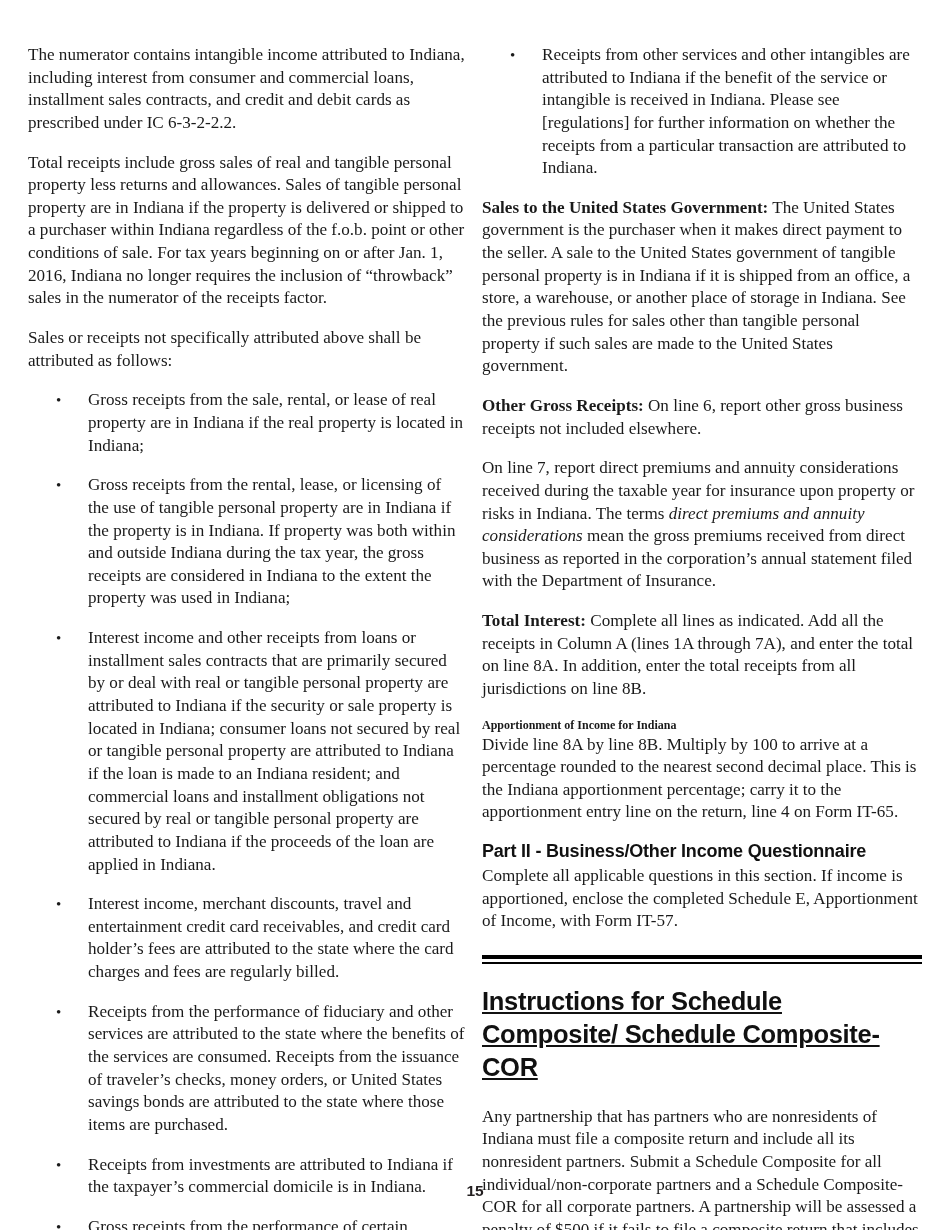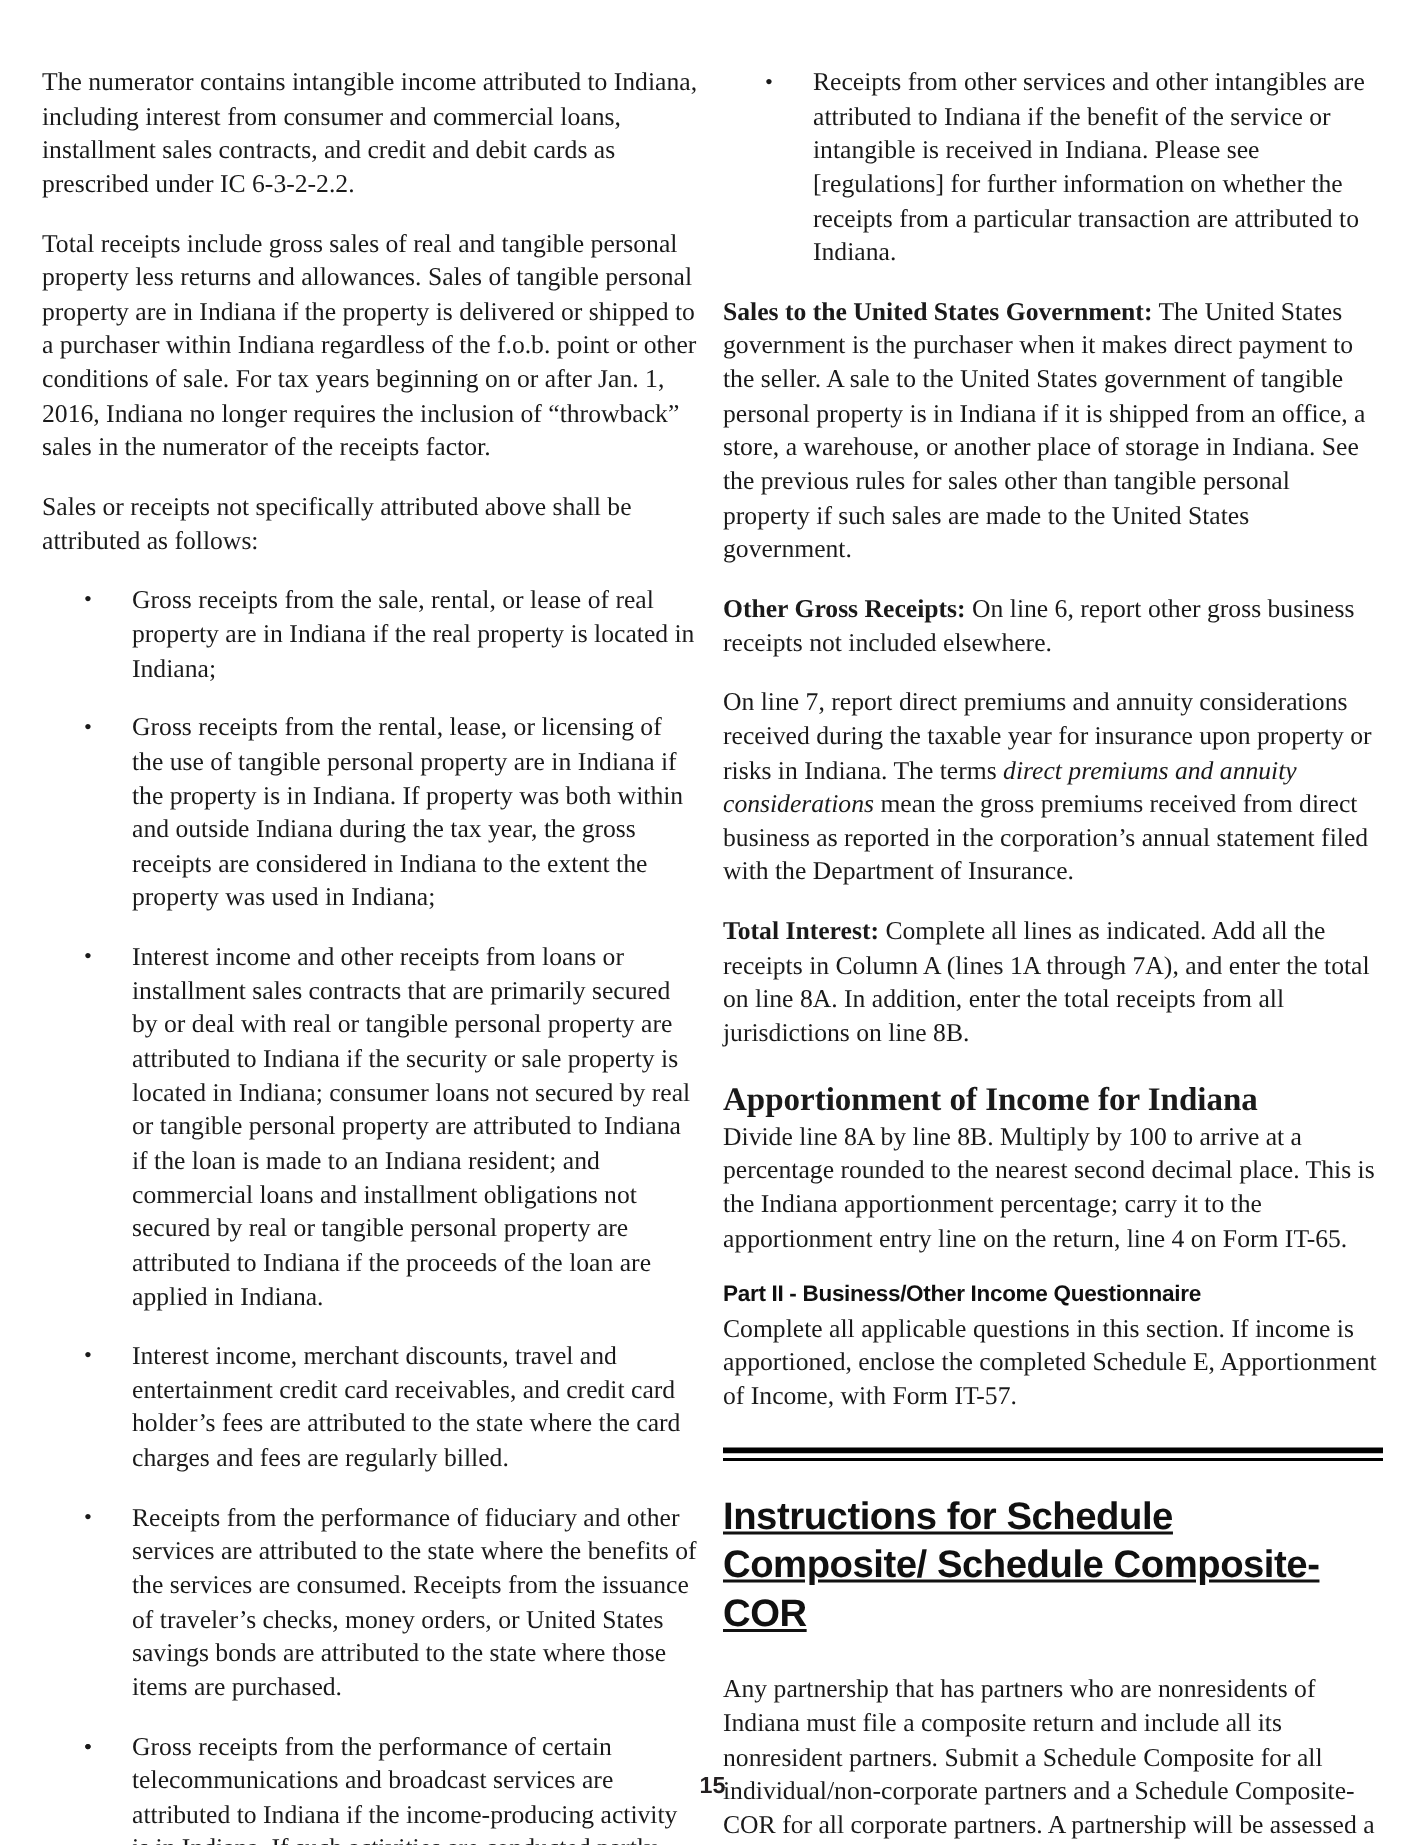--- a/index.html
+++ b/index.html
@@ -81,31 +81,31 @@
 
   .run-in {
     font-weight: bold;
   }
   .italic-term {
     font-style: italic;
   }
 
   h3.sans-head {
     font-family: "Liberation Sans", "DejaVu Sans", sans-serif;
-    font-size: 15px;
+    font-size: 18px;
     font-weight: bold;
     margin: 0 0 2px 0;
     line-height: 1.22;
     letter-spacing: -0.2px;
     color: #111111;
   }
 
   h4.serif-head {
     font-family: "Liberation Serif", "DejaVu Serif", serif;
-    font-size: 22px;
+    font-size: 12px;
     font-weight: bold;
     margin: 0;
     line-height: 1.325;
   }
 
   .double-rule {
     margin: 22px 0 21px 0;
     width: 100%;
   }
   .double-rule .rule-thick {
@@ -175,20 +175,21 @@
         <li>
           <span class="bullet-dot">•</span>
           <span>Interest income, merchant discounts, travel and entertainment credit card receivables, and credit card holder’s fees are attributed to the state where the card charges and fees are regularly billed.</span>
         </li>
         <li>
           <span class="bullet-dot">•</span>
           <span>Receipts from the performance of fiduciary and other services are attributed to the state where the benefits of the services are consumed. Receipts from the issuance of traveler’s checks, money orders, or United States savings bonds are attributed to the state where those items are purchased.</span>
         </li>
         <li>
           <span class="bullet-dot">•</span>
+          <span>Receipts from investments are attributed to Indiana if the taxpayer’s commercial domicile is in Indiana.</span>
         </li>
         <li>
           <span class="bullet-dot">•</span>
           <span>Gross receipts from the performance of certain telecommunications and broadcast services are attributed to Indiana if the income-producing activity is in Indiana. If such activities are conducted partly within and partly outside Indiana, the gross receipts from the services are attributable to Indiana if the direct costs incurred in Indiana related to those receipts are greater than the direct costs incurred in any other state, unless the activities are otherwise directly attributed to Indiana according to IC 6-3-2-2.2 or IC 6-3-2-2(f).</span>
         </li>
       </ul>
 
     </div>
 
     <div class="col col-right">

